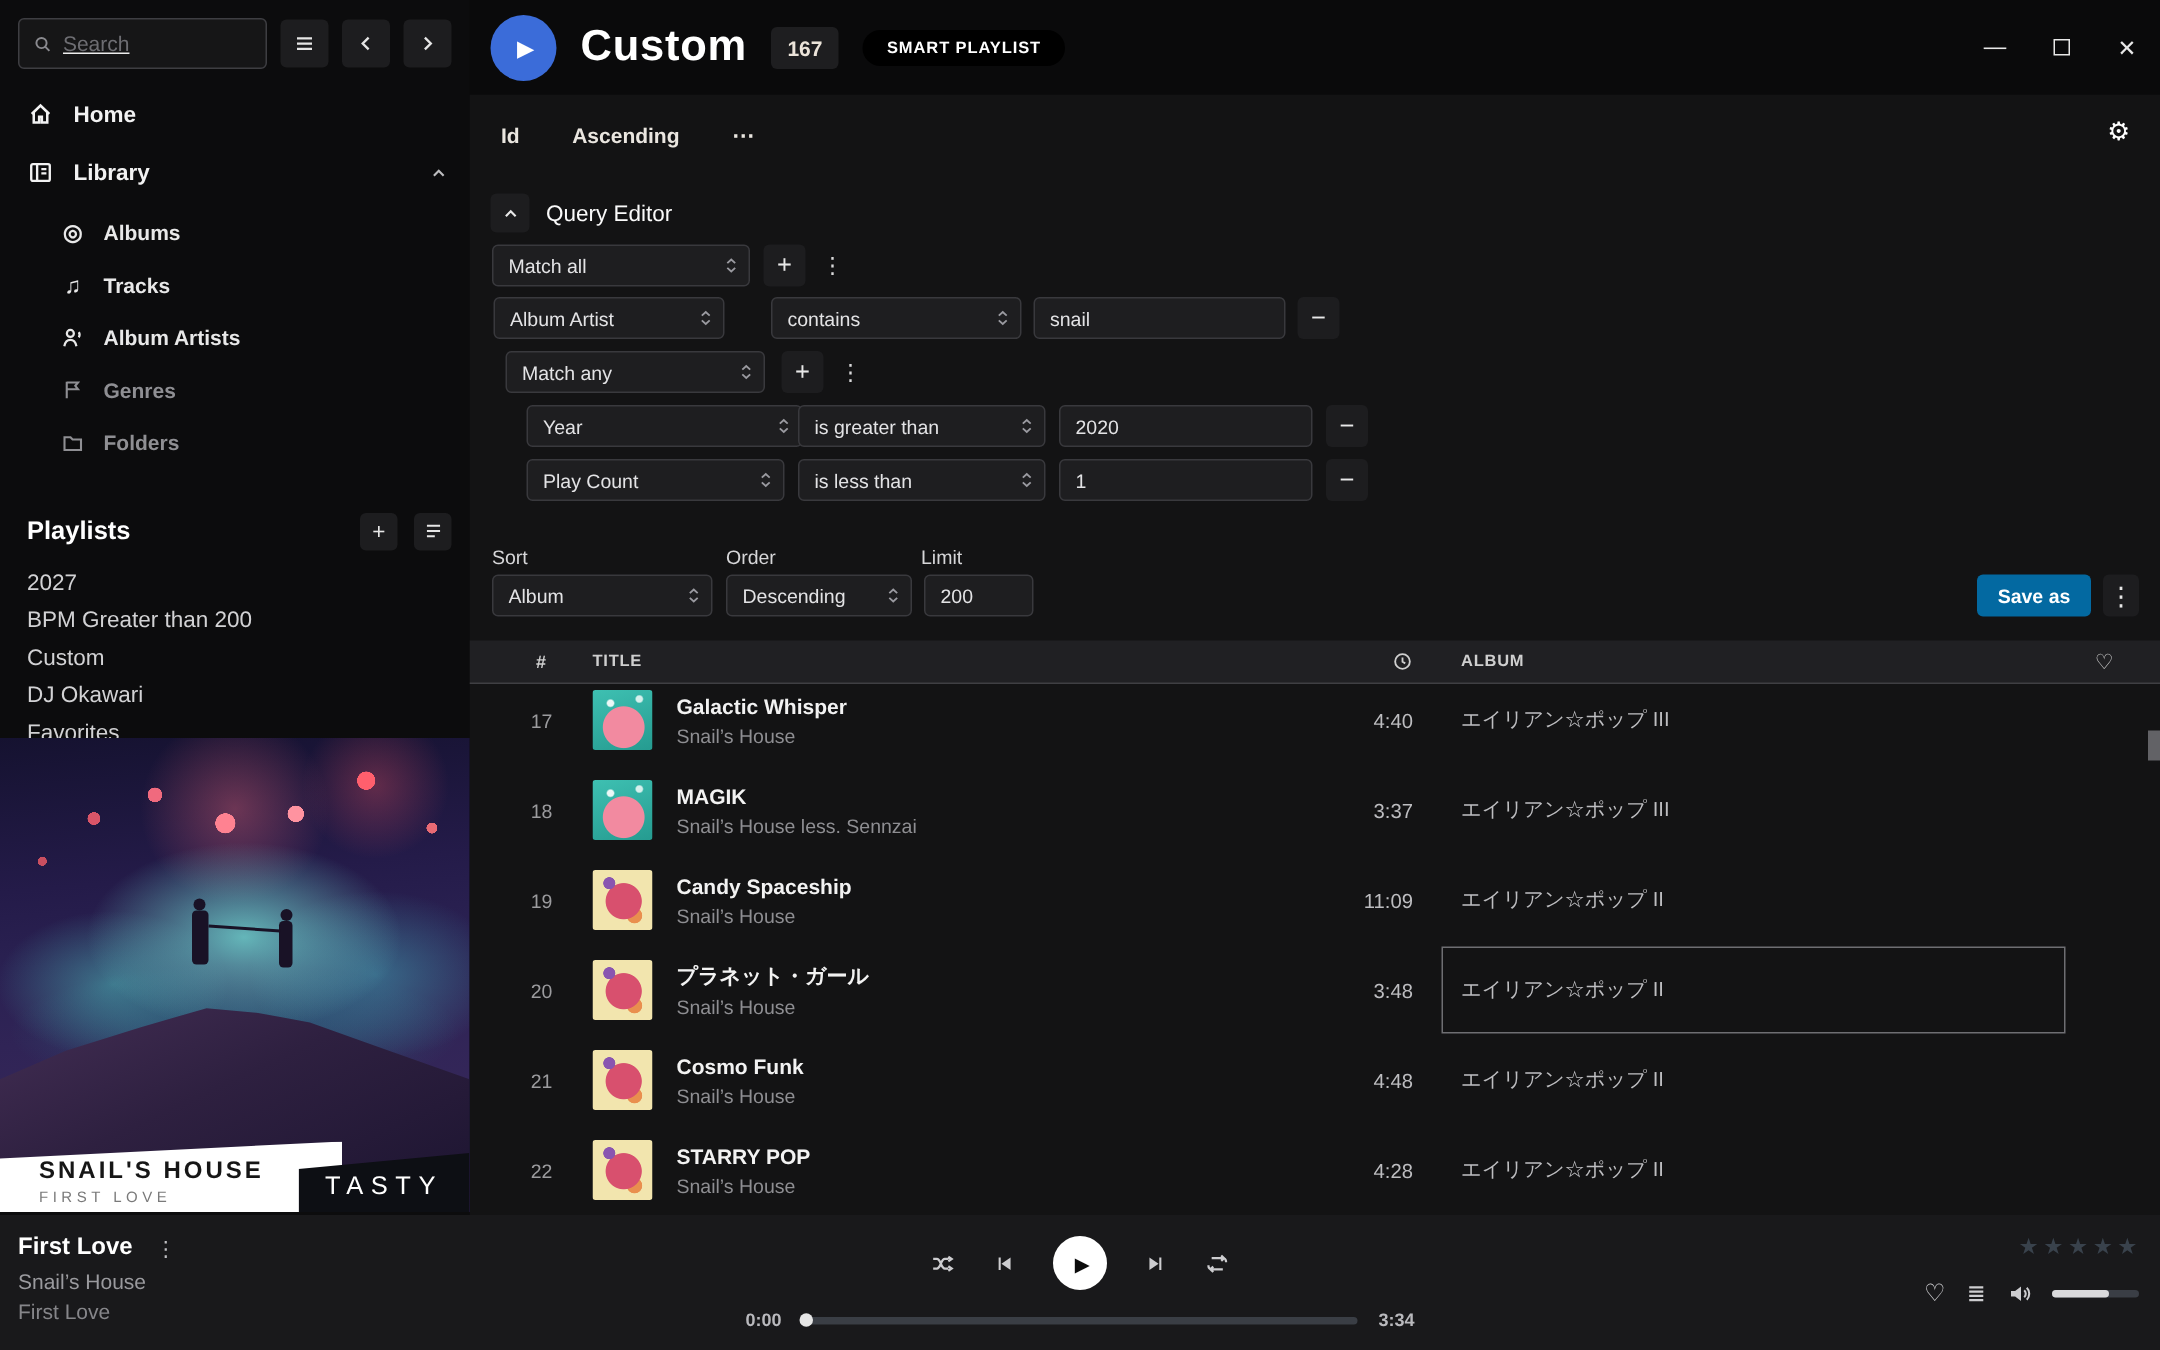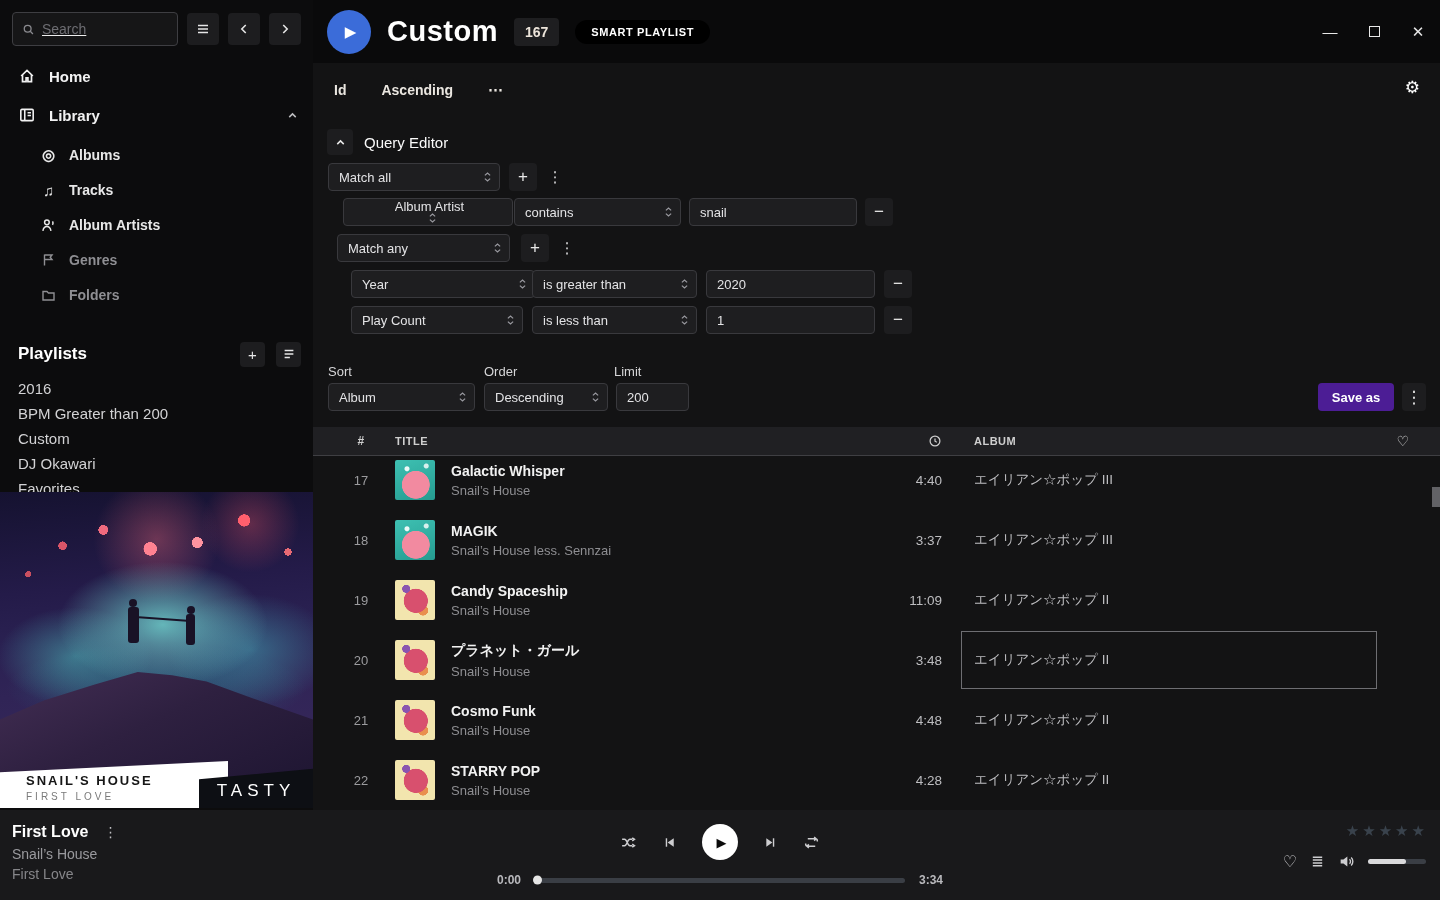--- a/index.html
+++ b/index.html
@@ -48,21 +48,21 @@
     radial-gradient(ellipse 110px 70px at 24% 52%, rgba(80,200,195,.5), transparent 70%),
     radial-gradient(ellipse 120px 80px at 80% 50%, rgba(70,190,200,.45), transparent 70%),
     radial-gradient(ellipse 200px 60px at 50% 62%, rgba(40,140,150,.5), transparent 75%); }
   .art-rocks { position:absolute; inset:0; clip-path:polygon(0 80%, 0 72%, 14% 66%, 30% 61%, 44% 57%, 55% 58%, 66% 60%, 80% 65%, 100% 72%, 100% 100%, 0 100%); background:linear-gradient(155deg, #5c4170 0%, #463057 35%, #2e2040 65%, #1c1430 100%); }
   .art-fig { position:absolute; background:#191226; border-radius:3px; }
   .art-fig::before { content:""; position:absolute; top:-8px; left:1px; width:8px; height:8px; border-radius:50%; background:#191226; }
   .fig-l { left:128px; top:115px; width:11px; height:36px; }
   .fig-r { left:186px; top:122px; width:9px; height:31px; }
   .art-arm { position:absolute; left:139px; top:126px; width:48px; height:2px; background:#191226; transform:rotate(4deg); }
   .art-banner-left { position:absolute; left:0; bottom:0; width:228px; height:47px; background:#fff; clip-path:polygon(0 24%, 100% 0, 100% 100%, 0 100%); display:flex; flex-direction:column; justify-content:center; padding:6px 0 0 26px; }
-  .ab-artist { font-size:13px; font-weight:800; letter-spacing:2px; color:#161616; }
+  .ab-artist { font-size:16px; font-weight:800; letter-spacing:2px; color:#161616; }
   .ab-album { font-size:10px; letter-spacing:3px; color:#7a7a7a; margin-top:3px; }
   .art-banner-right { position:absolute; right:0; bottom:0; width:114px; height:41px; background:#0d0f14; clip-path:polygon(0 30%, 100% 4%, 100% 100%, 0 100%); display:flex; align-items:center; justify-content:center; padding-top:6px; }
   .ab-label { color:#fff; font-size:17px; letter-spacing:5px; }
 
   
   .band { position:absolute; left:313px; top:0; right:0; height:63px; background:#0a0a0b; display:flex; align-items:center; padding-left:14px; gap:16px; z-index:2; }
   .play-big { width:44px; height:44px; border-radius:50%; background:#3b6cd9; border:0; color:#fff; display:flex; align-items:center; justify-content:center; font-size:15px; padding-left:3px; }
   .page-title { font-size:29px; font-weight:800; color:#fff; letter-spacing:.5px; }
   .count-badge { background:#1e1e20; border-radius:4px; padding:6px 11px; font-size:14px; font-weight:700; color:#ece4da; }
   .smart-pill { background:#000; border-radius:13px; padding:6px 16px; font-size:11px; font-weight:700; letter-spacing:.6px; color:#fff; }
@@ -80,21 +80,21 @@
   .qe-toggle { position:absolute; left:14px; top:66px; width:26px; height:26px; background:#1d1d1f; border:0; border-radius:4px; color:#e8e8e8; display:flex; align-items:center; justify-content:center; }
   .qe-title { position:absolute; left:51px; top:71px; font-size:15px; font-weight:500; color:#fafafa; }
 
   .select { position:absolute; height:28px; background:#1e1e20; border:1px solid #39393d; border-radius:4px; display:flex; align-items:center; padding:0 7px 0 10px; font-size:13px; color:#e3e3e5; cursor:pointer; }
   .sel-label { flex:1; white-space:nowrap; overflow:hidden; }
   .caret { color:#9a9aa0; margin-left:6px; flex:none; }
   .qinput { position:absolute; height:28px; background:#1e1e20; border:1px solid #39393d; border-radius:4px; color:#e3e3e5; font-size:13px; padding:0 10px; outline:none; font-family:inherit; }
   .sq-btn { position:absolute; width:28px; height:28px; background:#1d1d1f; border:0; border-radius:4px; color:#e8e8e8; font-size:17px; display:flex; align-items:center; justify-content:center; }
   .ghost-btn { position:absolute; width:18px; height:28px; background:none; border:0; color:#d9d9db; font-size:15px; display:flex; align-items:center; justify-content:center; }
   .form-label { position:absolute; font-size:13px; color:#d6d6d8; }
-  .save-btn { position:absolute; left:1005px; top:320px; width:76px; height:28px; background:#4c1d95; border:0; border-radius:4px; color:#fff; font-size:13px; font-weight:700; }
+  .save-btn { position:absolute; left:1005px; top:320px; width:76px; height:28px; background:#0369a1; border:0; border-radius:4px; color:#fff; font-size:13px; font-weight:700; }
 
   
   .thead { position:absolute; top:364px; left:0; right:0; height:29px; background:#202023; border-bottom:1px solid #3f3f43; display:flex; align-items:center; padding:0 36px 0 28px; font-size:11px; font-weight:700; letter-spacing:.5px; color:#cfcfcf; }
   .c-num { width:40px; text-align:center; font-size:13px; color:#9b9b9e; flex:none; }
   .thead .c-num { font-size:12px; color:#cfcfcf; }
   .h-title { margin-left:14px; }
   .h-spacer { flex:1; }
   .c-time { width:70px; text-align:right; font-size:13.5px; color:#bdbdc0; flex:none; }
   .thead .c-time { display:flex; justify-content:flex-end; color:#cfcfcf; }
   .c-album-h { width:430px; margin-left:32px; flex:none; }
@@ -222,21 +222,21 @@
     <button class="pl-btn">
         <span>+</span>
       </button>
     <button class="pl-btn">
       <svg width="14" height="14" viewBox="0 0 16 16" fill="none" stroke="currentColor" stroke-width="1.5">
           <path d="M3 4h10M3 8h10M3 12h6"></path>
         </svg>
     </button>
   </div>
   <div class="pl-list">
-    <div class="pl-item">2016</div>
+    <div class="pl-item">2027</div>
     <div class="pl-item">BPM Greater than 200</div>
     <div class="pl-item">Custom</div>
     <div class="pl-item">DJ Okawari</div>
     <div class="pl-item">Favorites</div>
   </div>
 
   <div class="album-art">
     <div class="art-sky"></div>
     <div class="art-foliage"></div>
     <div class="art-rocks"></div>
@@ -292,21 +292,21 @@
         <path d="M2 6.2 5 3.4l3 2.8M2 9.8l3 2.8 3-2.8"></path>
       </svg>
   </div>
   <button class="sq-btn" style="left:196px; top:100px;">
       <span>+</span>
     </button>
   <button class="ghost-btn" style="left:233px; top:100px;">
       <span>⋮</span>
     </button>
 
-  <div class="select" style="left:30px; top:135px; width:170px;flex-direction:column;">
+  <div class="select" style="left:16px; top:135px; width:154px;">
     <span class="sel-label">Album Artist</span>
     <svg class="caret" width="9" height="14" viewBox="0 0 10 16" fill="none" stroke="currentColor" stroke-width="1.4">
         <path d="M2 6.2 5 3.4l3 2.8M2 9.8l3 2.8 3-2.8"></path>
       </svg>
   </div>
   <div class="select" style="left:201px; top:135px; width:167px;">
     <span class="sel-label">contains</span>
     <svg class="caret" width="9" height="14" viewBox="0 0 10 16" fill="none" stroke="currentColor" stroke-width="1.4">
         <path d="M2 6.2 5 3.4l3 2.8M2 9.8l3 2.8 3-2.8"></path>
       </svg>

